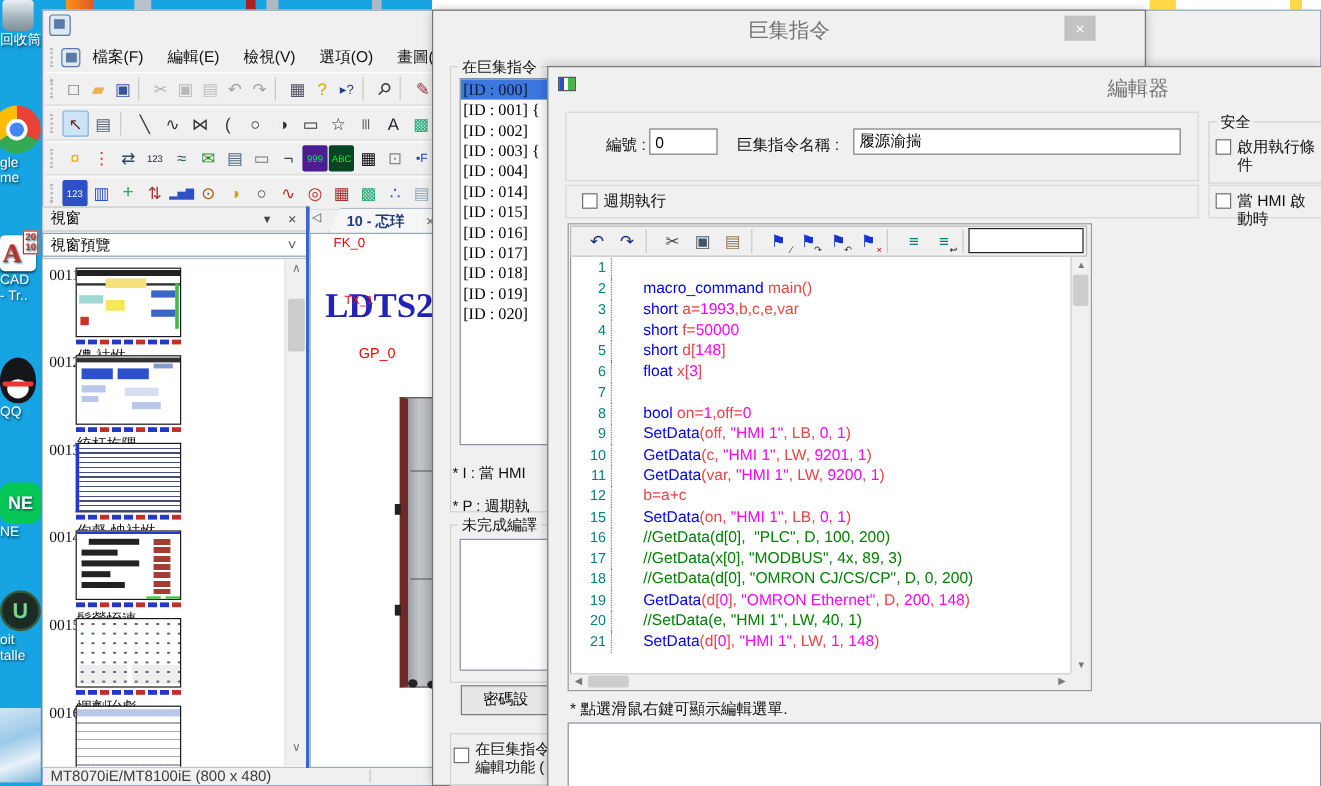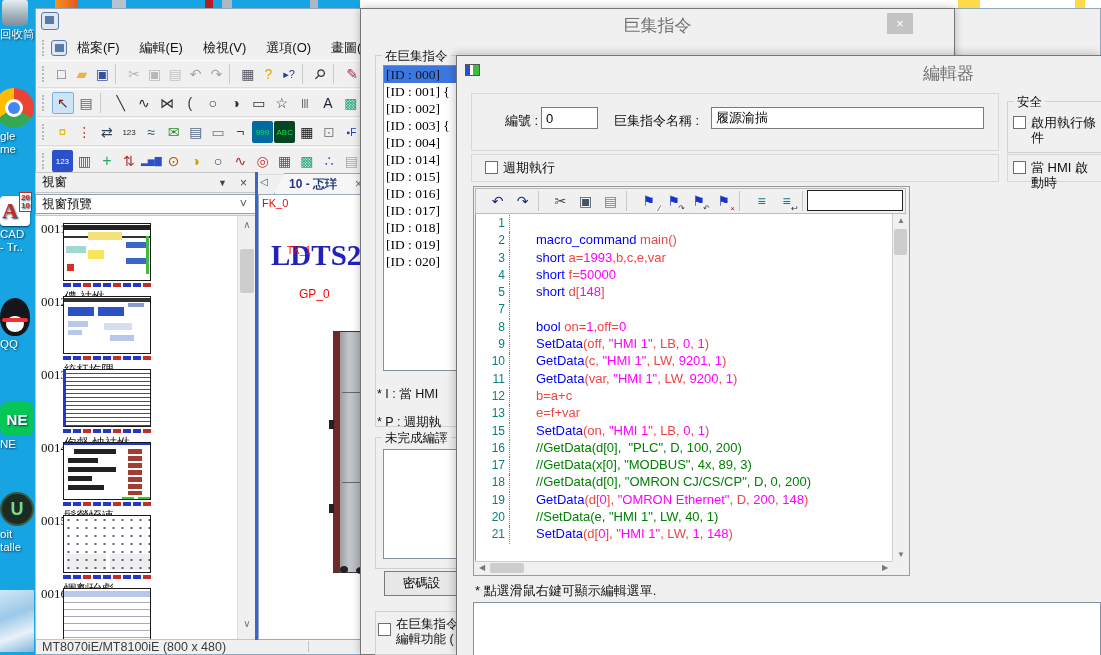--- a/index.html
+++ b/index.html
@@ -273,21 +273,21 @@
         </span>
         <span class="tbi">
           <span style="color: rgb(85, 102, 136);">▤</span>
         </span>
         <span class="tbi">
           <span style="color: rgb(119, 119, 119);">▭</span>
         </span>
         <span class="tbi">
           <span style="color: rgb(68, 68, 68);">¬</span>
         </span>
-        <span class="tbi" style="background: #0369a1; border-radius: 2px;">
+        <span class="tbi" style="background: #4c1d95; border-radius: 2px;">
           <span style="color: rgb(0, 238, 68); font-size: 8px;">999</span>
         </span>
         <span class="tbi" style="background: rgb(6, 68, 34); border-radius: 2px;">
           <span style="color: rgb(0, 238, 68); font-size: 8px;">ABC</span>
         </span>
         <span class="tbi">
           <span style="color: rgb(17, 17, 17);">▦</span>
         </span>
         <span class="tbi">
           <span style="color: rgb(136, 136, 136);">⊡</span>
@@ -403,21 +403,21 @@
 
   <div class="splitter"></div>
   <div id="tabbar">
     <span style="position:absolute;left:2px;top:4px;font-size:10px;color:#456;">◁</span>
     <div class="tab">
       <span style="padding-left:14px;">10 - 忑珜</span>
       <span style="position:absolute;right:3px;color:#667;font-weight:normal;">×</span>
     </div>
   </div>
   <div id="canvas">
-    <span class="redtxt" style="left:3px;top:2px;font-size:11px;text-align:right;">FK_0</span>
+    <span class="redtxt" style="left:19px;top:2px;font-size:11px;text-align:right;">FK_0</span>
     <span class="abs" style="left:12px;top:44px;font-size:29px;font-weight:bold;color:#2222bb;font-family:'Liberation Serif','DejaVu Serif',serif;">LDTS2</span>
     <span class="redtxt" style="left:28px;top:50px;font-size:10px;">TX_1</span>
     <span class="redtxt" style="left:40px;top:92px;font-size:12px;">GP_0</span>
     <div class="machine" style="left:74px;top:136px;">
       <i style="left:-11px;top:88px;width:5px;height:9px;"></i>
       <i style="left:-11px;top:172px;width:5px;height:9px;"></i>
       <i style="left:0px;top:234px;width:8px;height:7px;border-radius:50%;"></i>
       <i style="left:16px;top:235px;width:10px;height:7px;border-radius:50%;"></i>
       <i style="left:2px;top:60px;width:20px;height:1px;background:#666;"></i>
       <i style="left:2px;top:150px;width:20px;height:1px;background:#666;"></i>
@@ -539,27 +539,27 @@
         </span>
       </div>
     <input class="field" style="left: 350px; top: 134px; width: 96px; height: 21px; border: 1px solid rgb(34, 34, 34); padding: 1px 3px; font-size: 12px;" value="">
 
     <div id="codewrap">
         <div class="cl"><span class="ln">1</span></div>
         <div class="cl"><span class="ln">2</span><span class="k">macro_command</span><span class="p"> main()</span></div>
         <div class="cl"><span class="ln">3</span><span class="k">short</span><span class="p"> a=</span><span class="n">1993</span><span class="p">,b,c,e,var</span></div>
         <div class="cl"><span class="ln">4</span><span class="k">short</span><span class="p"> f=</span><span class="n">50000</span></div>
         <div class="cl"><span class="ln">5</span><span class="k">short</span><span class="p"> d[</span><span class="n">148</span><span class="p">]</span></div>
+        <div class="cl"><span class="ln">6</span><span class="k">float</span><span class="p"> x[</span><span class="n">3</span><span class="p">]</span></div>
         <div class="cl"><span class="ln">7</span></div>
         <div class="cl"><span class="ln">8</span><span class="k">bool</span><span class="p"> on=</span><span class="n">1</span><span class="p">,off=</span><span class="n">0</span></div>
         <div class="cl"><span class="ln">9</span><span class="k">SetData</span><span class="p">(off, </span><span class="s">"HMI 1"</span><span class="p">, LB, </span><span class="n">0</span><span class="p">, </span><span class="n">1</span><span class="p">)</span></div>
         <div class="cl"><span class="ln">10</span><span class="k">GetData</span><span class="p">(c, </span><span class="s">"HMI 1"</span><span class="p">, LW, </span><span class="n">9201</span><span class="p">, </span><span class="n">1</span><span class="p">)</span></div>
         <div class="cl"><span class="ln">11</span><span class="k">GetData</span><span class="p">(var, </span><span class="s">"HMI 1"</span><span class="p">, LW, </span><span class="n">9200</span><span class="p">, </span><span class="n">1</span><span class="p">)</span></div>
         <div class="cl"><span class="ln">12</span><span class="p">b=a+c</span></div>
-        <div class="cl"><span class="ln">13</span><span class="p">e=f+var</span></div>
         <div class="cl"><span class="ln">15</span><span class="k">SetData</span><span class="p">(on, </span><span class="s">"HMI 1"</span><span class="p">, LB, </span><span class="n">0</span><span class="p">, </span><span class="n">1</span><span class="p">)</span></div>
         <div class="cl"><span class="ln">16</span><span class="c">//GetData(d[0],  "PLC", D, 100, 200)</span></div>
         <div class="cl"><span class="ln">17</span><span class="c">//GetData(x[0], "MODBUS", 4x, 89, 3)</span></div>
         <div class="cl"><span class="ln">18</span><span class="c">//GetData(d[0], "OMRON CJ/CS/CP", D, 0, 200)</span></div>
         <div class="cl"><span class="ln">19</span><span class="k">GetData</span><span class="p">(d[</span><span class="n">0</span><span class="p">], </span><span class="s">"OMRON Ethernet"</span><span class="p">, D, </span><span class="n">200</span><span class="p">, </span><span class="n">148</span><span class="p">)</span></div>
         <div class="cl"><span class="ln">20</span><span class="c">//SetData(e, "HMI 1", LW, 40, 1)</span></div>
         <div class="cl"><span class="ln">21</span><span class="k">SetData</span><span class="p">(d[</span><span class="n">0</span><span class="p">], </span><span class="s">"HMI 1"</span><span class="p">, LW, </span><span class="n">1</span><span class="p">, </span><span class="n">148</span><span class="p">)</span></div>
       </div>
 
     <div class="scroll" style="left:435px;top:158px;width:16px;height:347px;border-left:1px solid #ccc;">

